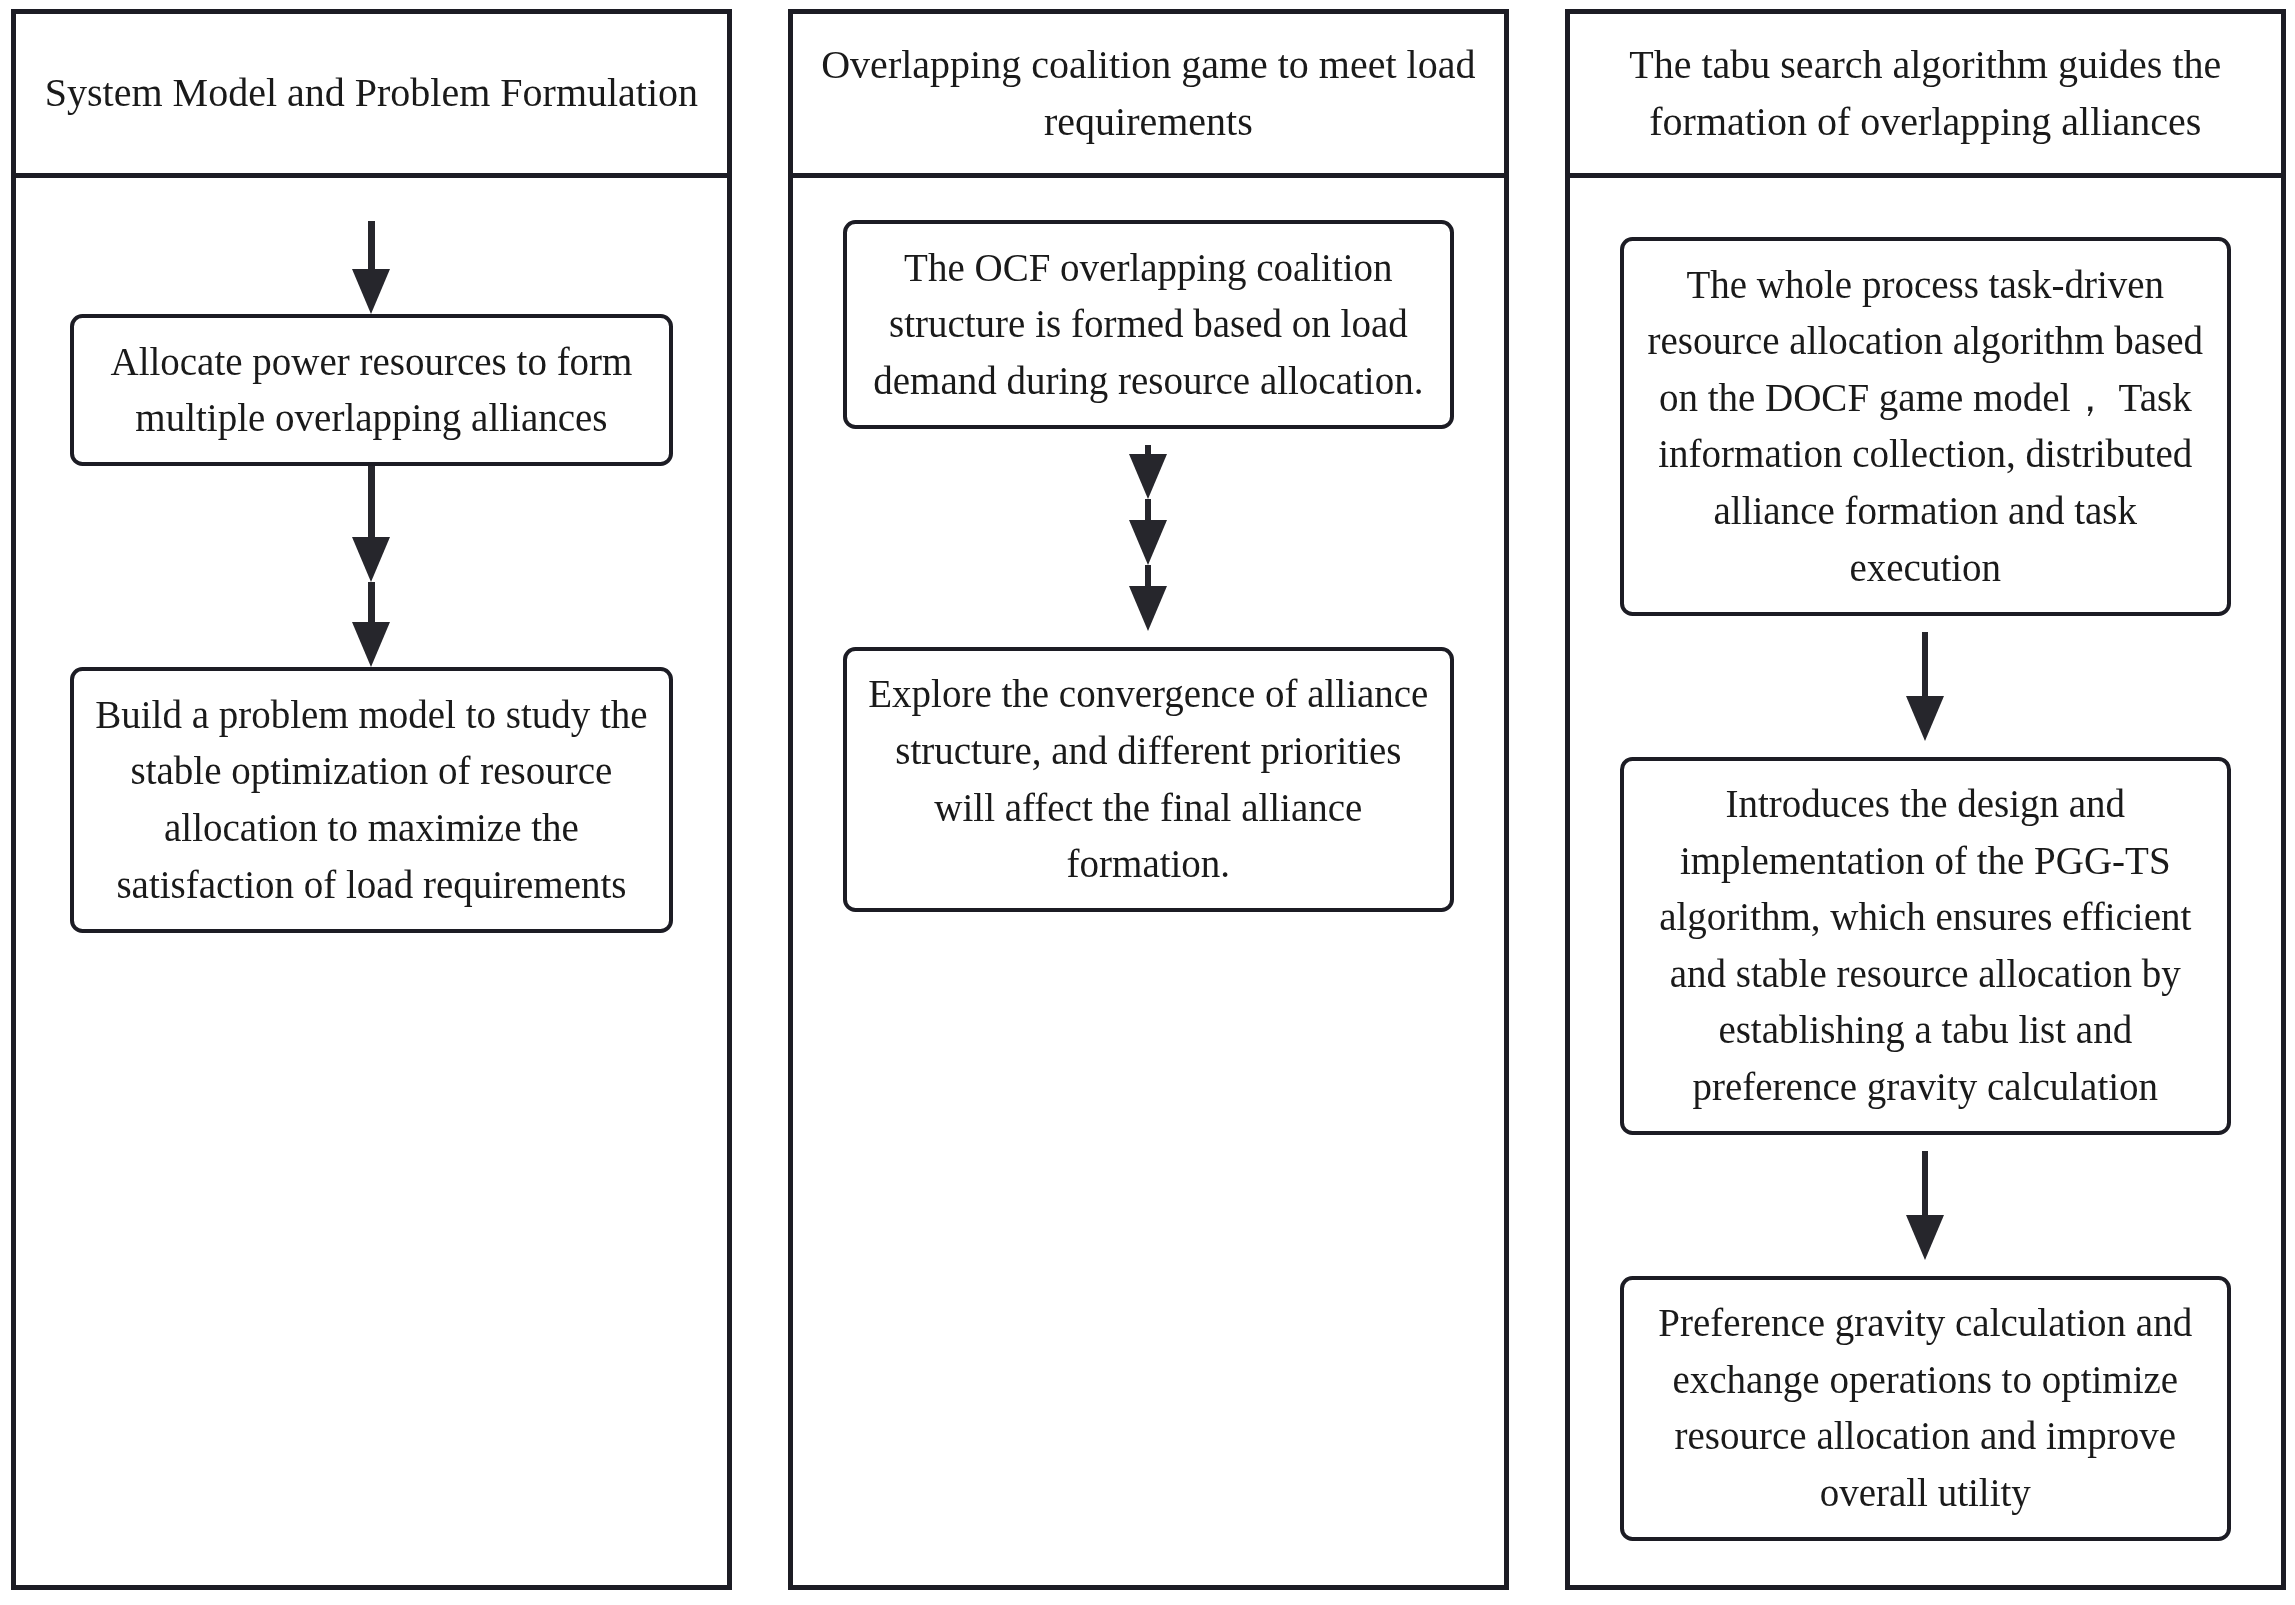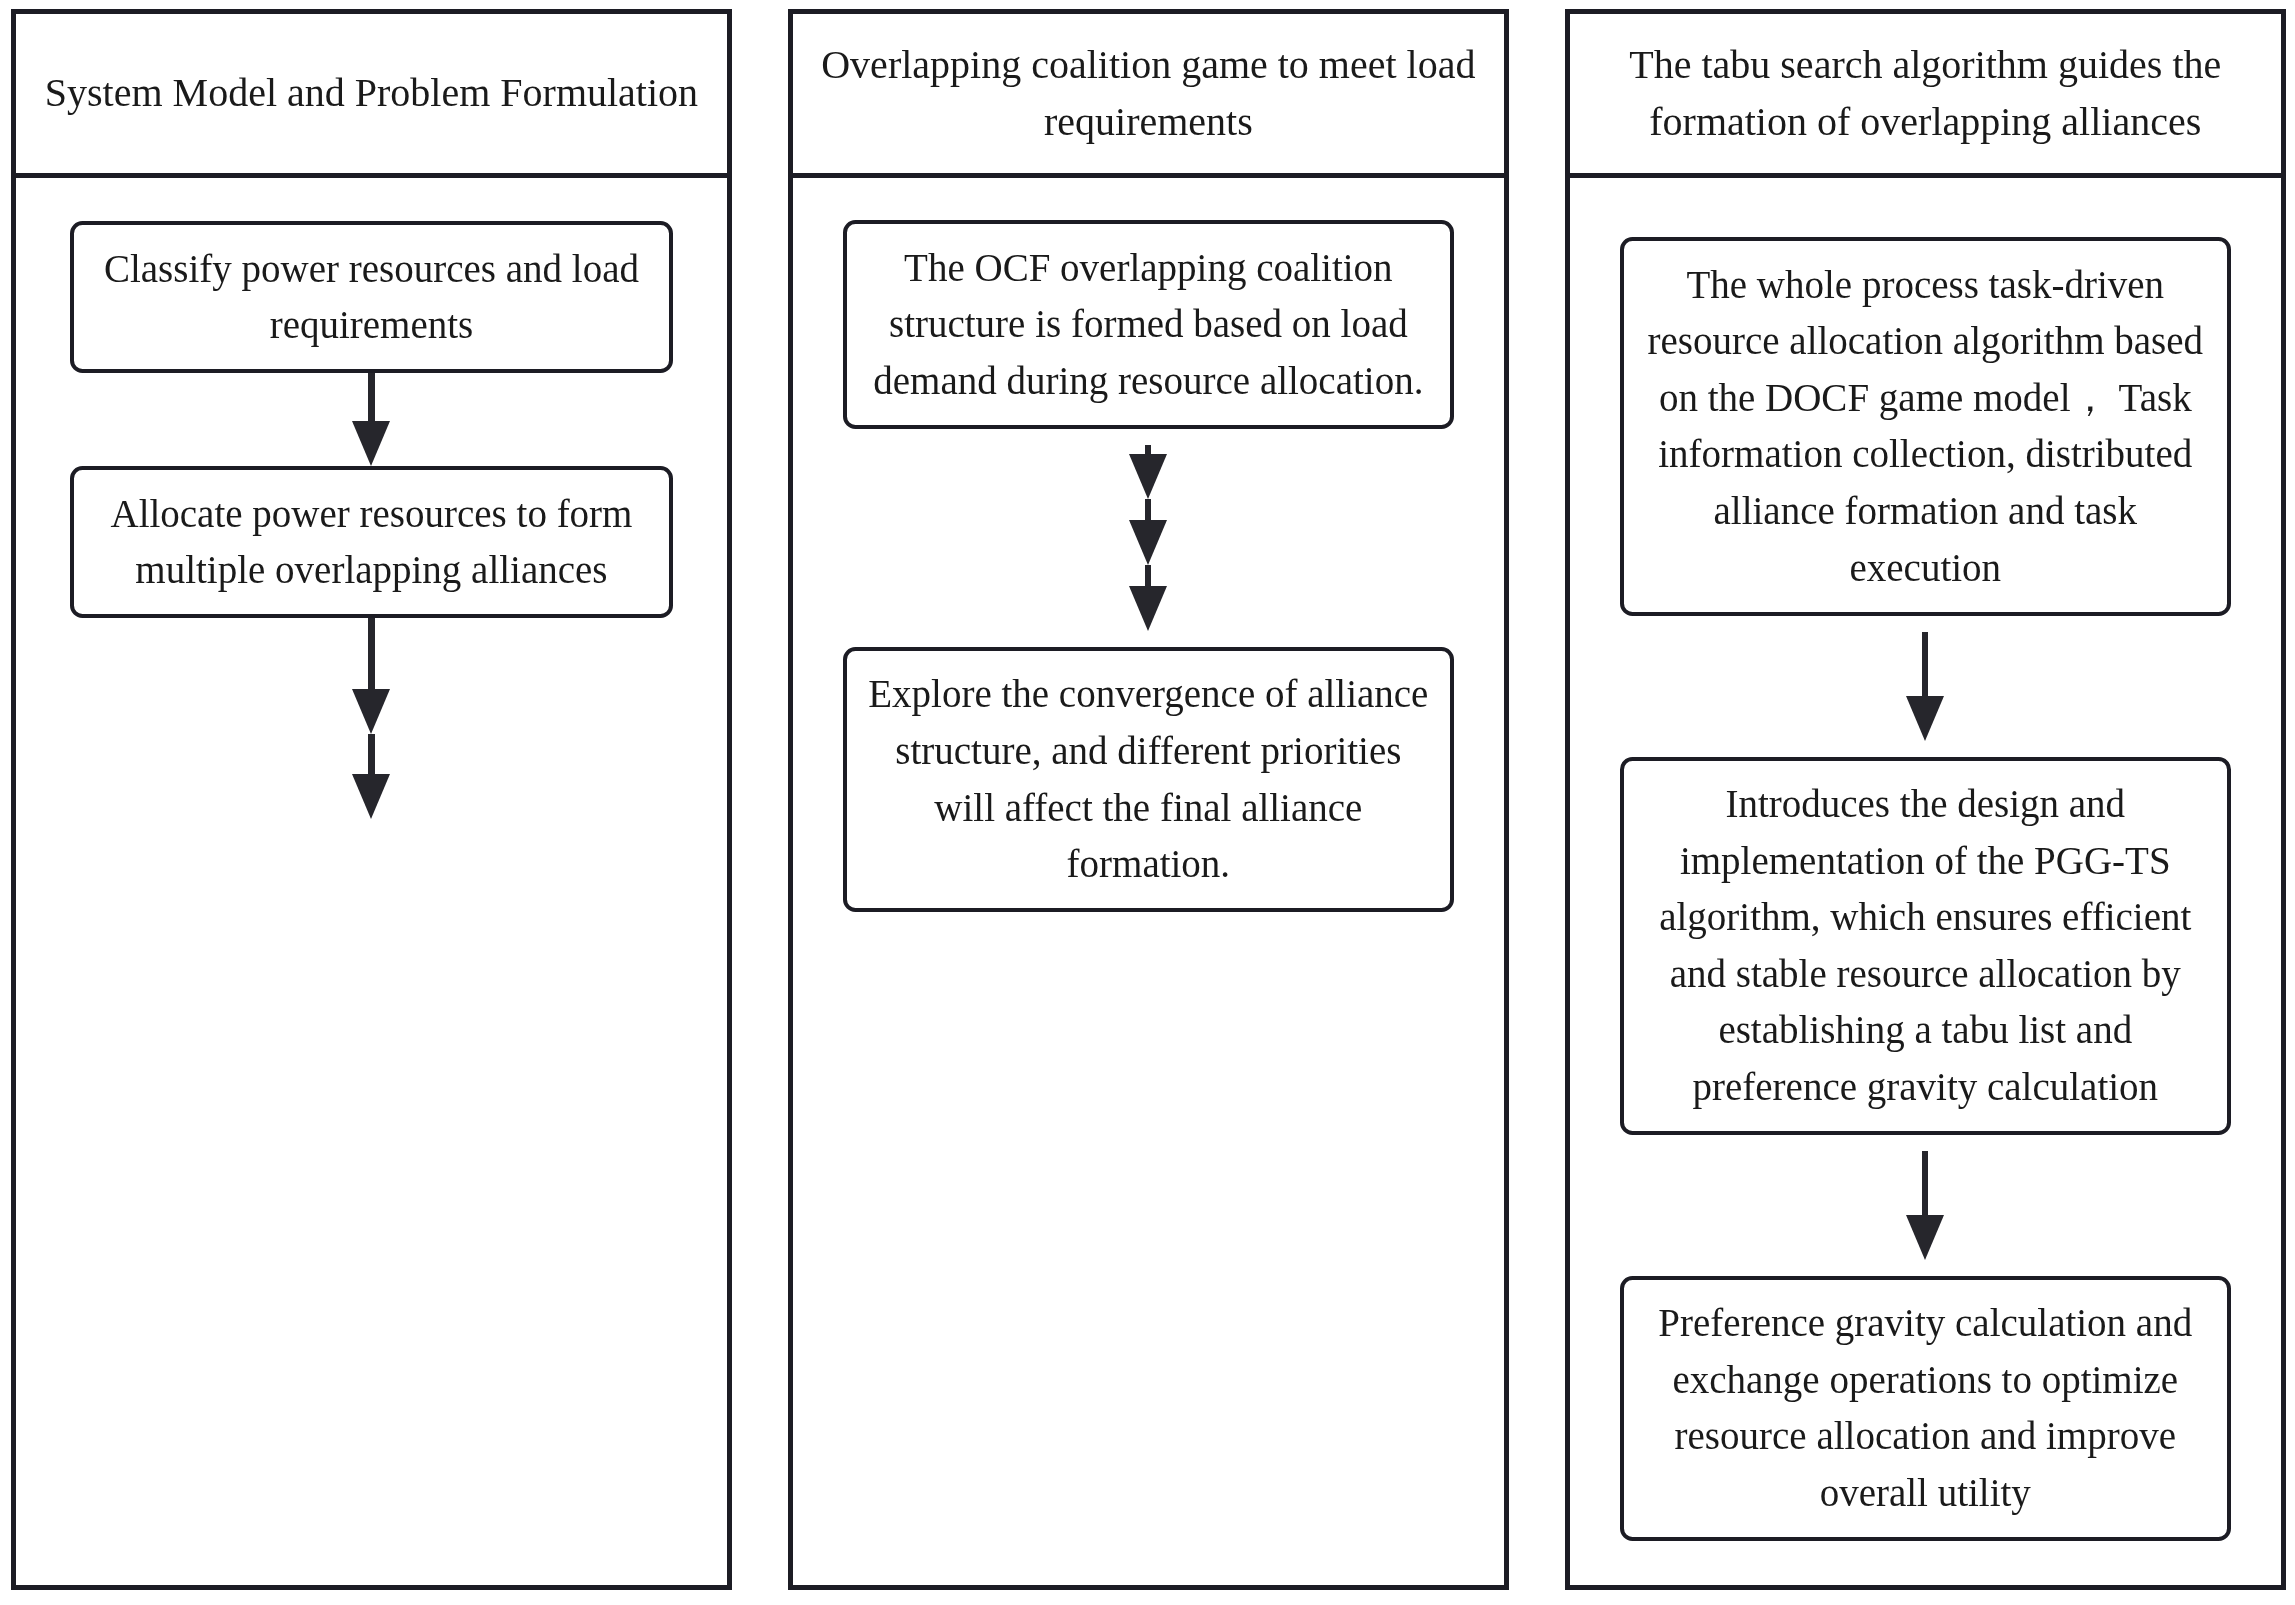--- a/index.html
+++ b/index.html
@@ -75,34 +75,34 @@
   .h150 { height: 116px; }
 </style>
 </head>
 <body>
 
 <div class="canvas">
 
   <section class="panel panel--inset">
     <header class="panel-title">System Model and Problem Formulation</header>
     <div class="panel-body">
-      <div class="node">Classify power resources and load requirements</div>
       <div class="arrow h120">
         <span class="stem"></span>
         <span class="head"></span>
       </div>
       <div class="node">Allocate power resources to form multiple overlapping alliances</div>
       <div class="arrow h150">
         <span class="stem"></span>
         <span class="head"></span>
       </div>
       <div class="arrow h110">
         <span class="stem"></span>
         <span class="head"></span>
       </div>
+      <div class="node">Build a problem model to study the stable optimization of resource allocation to maximize the satisfaction of load requirements</div>
     </div>
   </section>
 
   <section class="panel">
     <header class="panel-title">Overlapping coalition game to meet load requirements</header>
     <div class="panel-body tight">
       <div class="node">The OCF overlapping coalition structure is formed based on load demand during resource allocation.</div>
       <div class="arrow h70">
         <span class="stem"></span>
         <span class="head"></span>

